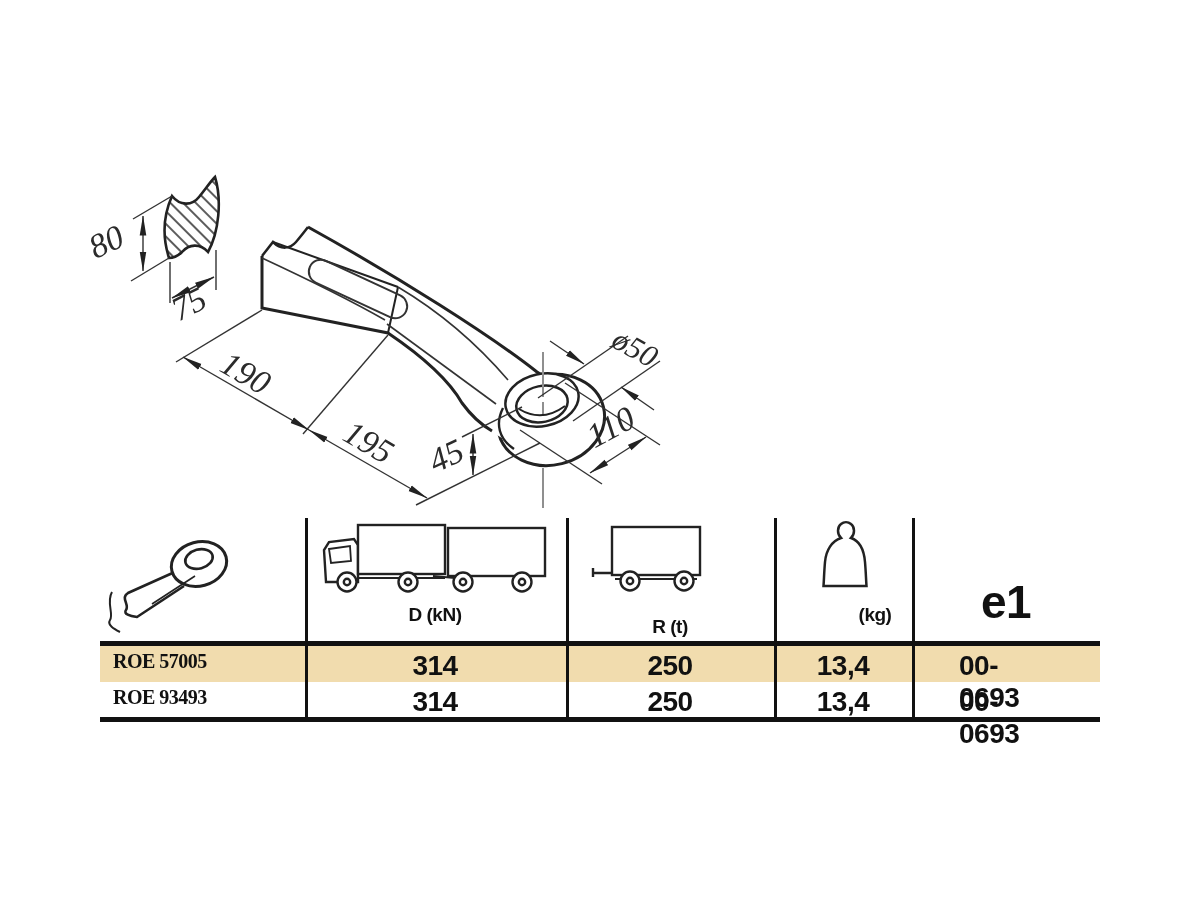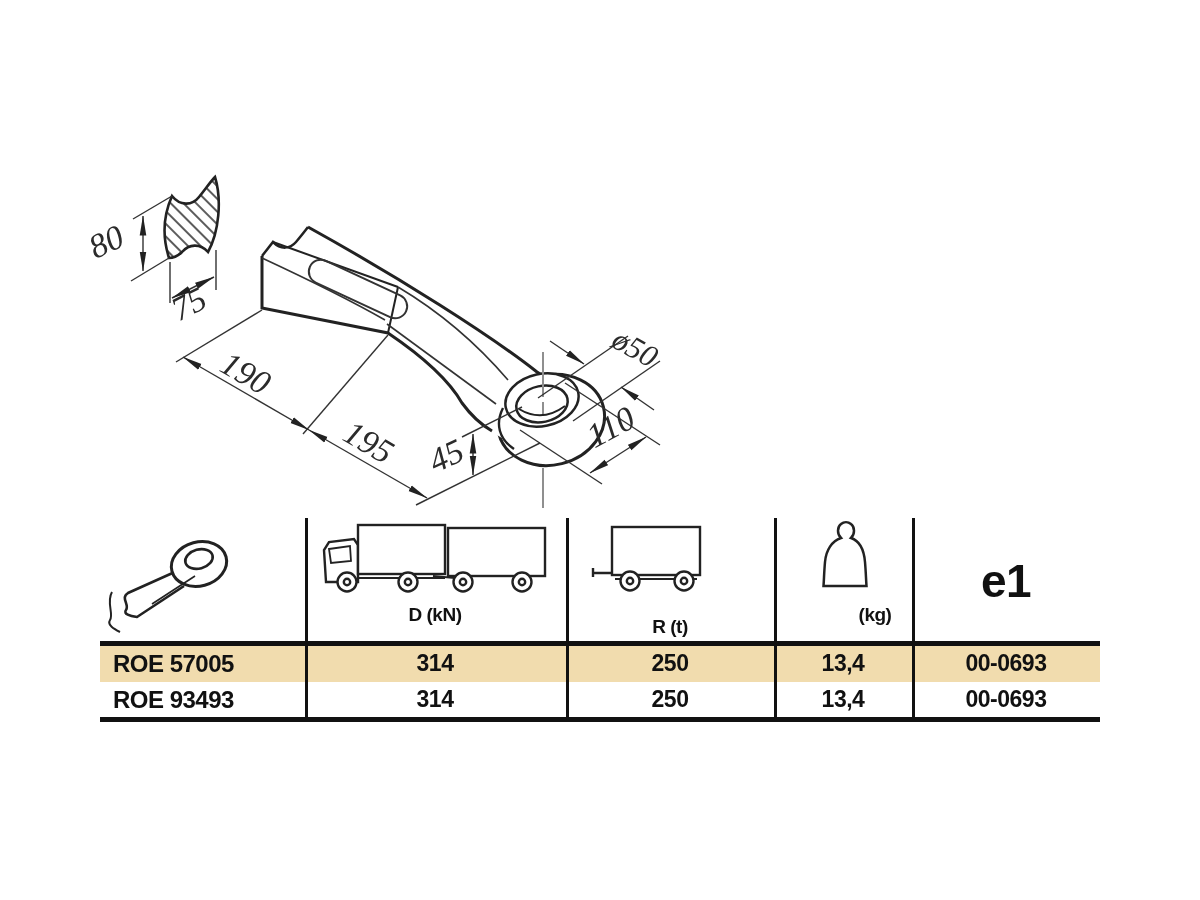--- a/index.html
+++ b/index.html
@@ -6,24 +6,24 @@
   #page{position:relative;width:1200px;height:900px;background:#fff;overflow:hidden;
         font-family:"Liberation Sans",sans-serif;}
   svg text.dim{font-family:"Liberation Serif",serif;font-style:italic;fill:#2b2b2b;}
   .abs{position:absolute;}
   
   #spec-table{position:absolute;left:100px;top:518px;width:1000px;height:204px;}
   .vline{position:absolute;top:0;width:3px;height:204px;background:#111;}
   .hthick{position:absolute;left:0;width:1000px;height:5px;background:#111;}
   .rowband{position:absolute;left:0;width:1000px;}
   .cell{position:absolute;color:#111;font-weight:bold;letter-spacing:-0.5px;}
-  .val{font-size:23px;text-align:center;transform:translateX(-50%);}
-  .model{font-size:24px;}
+  .val{font-size:28px;transform:translateX(-50%);}
+  .model{font-size:20px;font-family:Liberation Serif, serif;}
   .hlabel{font-size:19px;text-align:center;transform:translateX(-50%);}
-  .e1label{font-size:46px;text-align:center;transform:translateX(-50%);}
+  .e1label{font-size:46px;text-align:center;transform:translateX(-50%);margin-top:21px;}
 </style>
 </head>
 <body>
 
 <div id="page">
 
   <svg class="abs" style="left:0;top:0" width="1200" height="740" viewBox="0 0 1200 740">
     <defs>
       <marker id="arr" markerUnits="userSpaceOnUse" markerWidth="20" markerHeight="8" refX="19.5" refY="4" orient="auto-start-reverse">
         <path d="M0,0.7 L20,4 L0,7.3 Z" fill="#222"></path>

